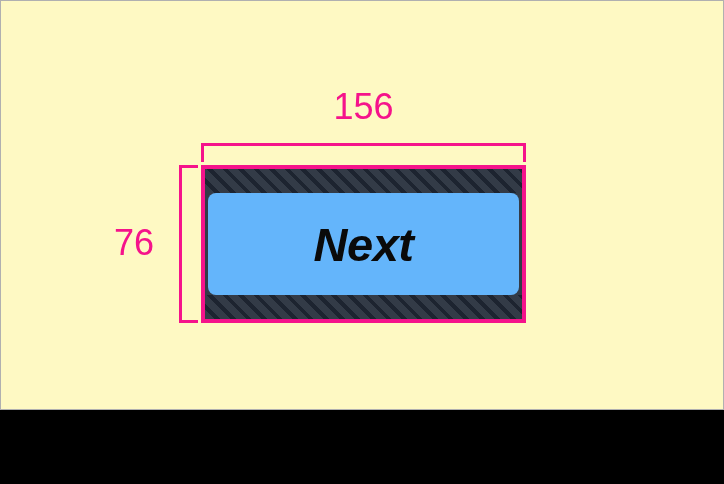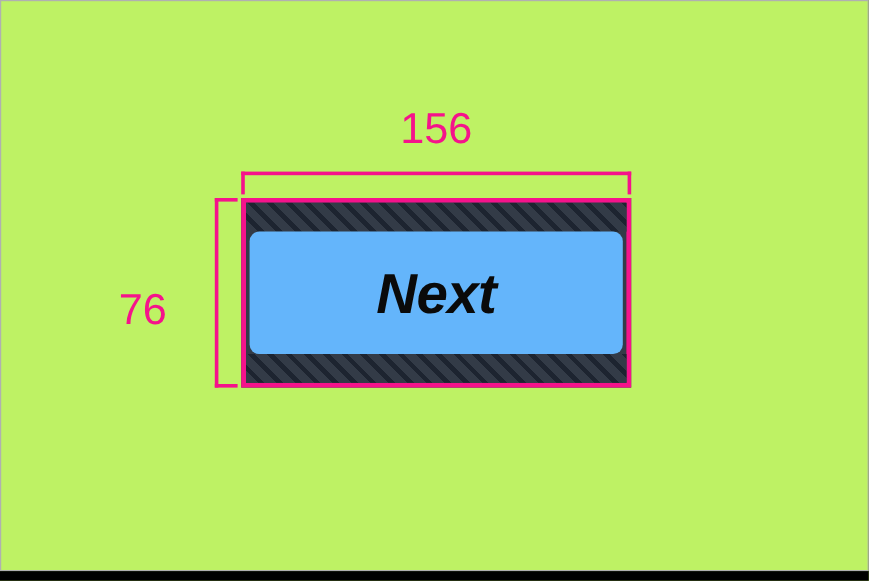--- a/index.html
+++ b/index.html
@@ -7,22 +7,22 @@
     padding: 0;
     background: #000000;
   }
   body {
     font-family: "Liberation Sans", sans-serif;
   }
 
   #canvas {
     position: relative;
     width: 724px;
-    height: 476px;
-    background: #bef264;
+    height: 410px;
+    background: #fef9c3;
     border: 1px solid #b0b0b0;
     box-sizing: border-box;
     overflow: hidden;
   }
 
   
   #element-box {
     position: absolute;
     left: 200px;
     top: 164px;
@@ -136,26 +136,25 @@
     background: #F5138B;
   }
   #height-caliper .tick.start { top: 0; }
   #height-caliper .tick.end { bottom: 0; }
 
   #height-value {
     position: absolute;
     left: 98px;
     top: 224px;
     width: 70px;
-    text-align: left;
+    text-align: center;
     color: #F5138B;
     font-family: "Liberation Sans", sans-serif;
     font-size: 36px;
     line-height: 1;
-    margin-top: 15px;
   }
 </style>
 </head>
 <body>
 
 <div id="canvas">
 
   <div id="width-value">156</div>
 
   <div id="width-caliper">

